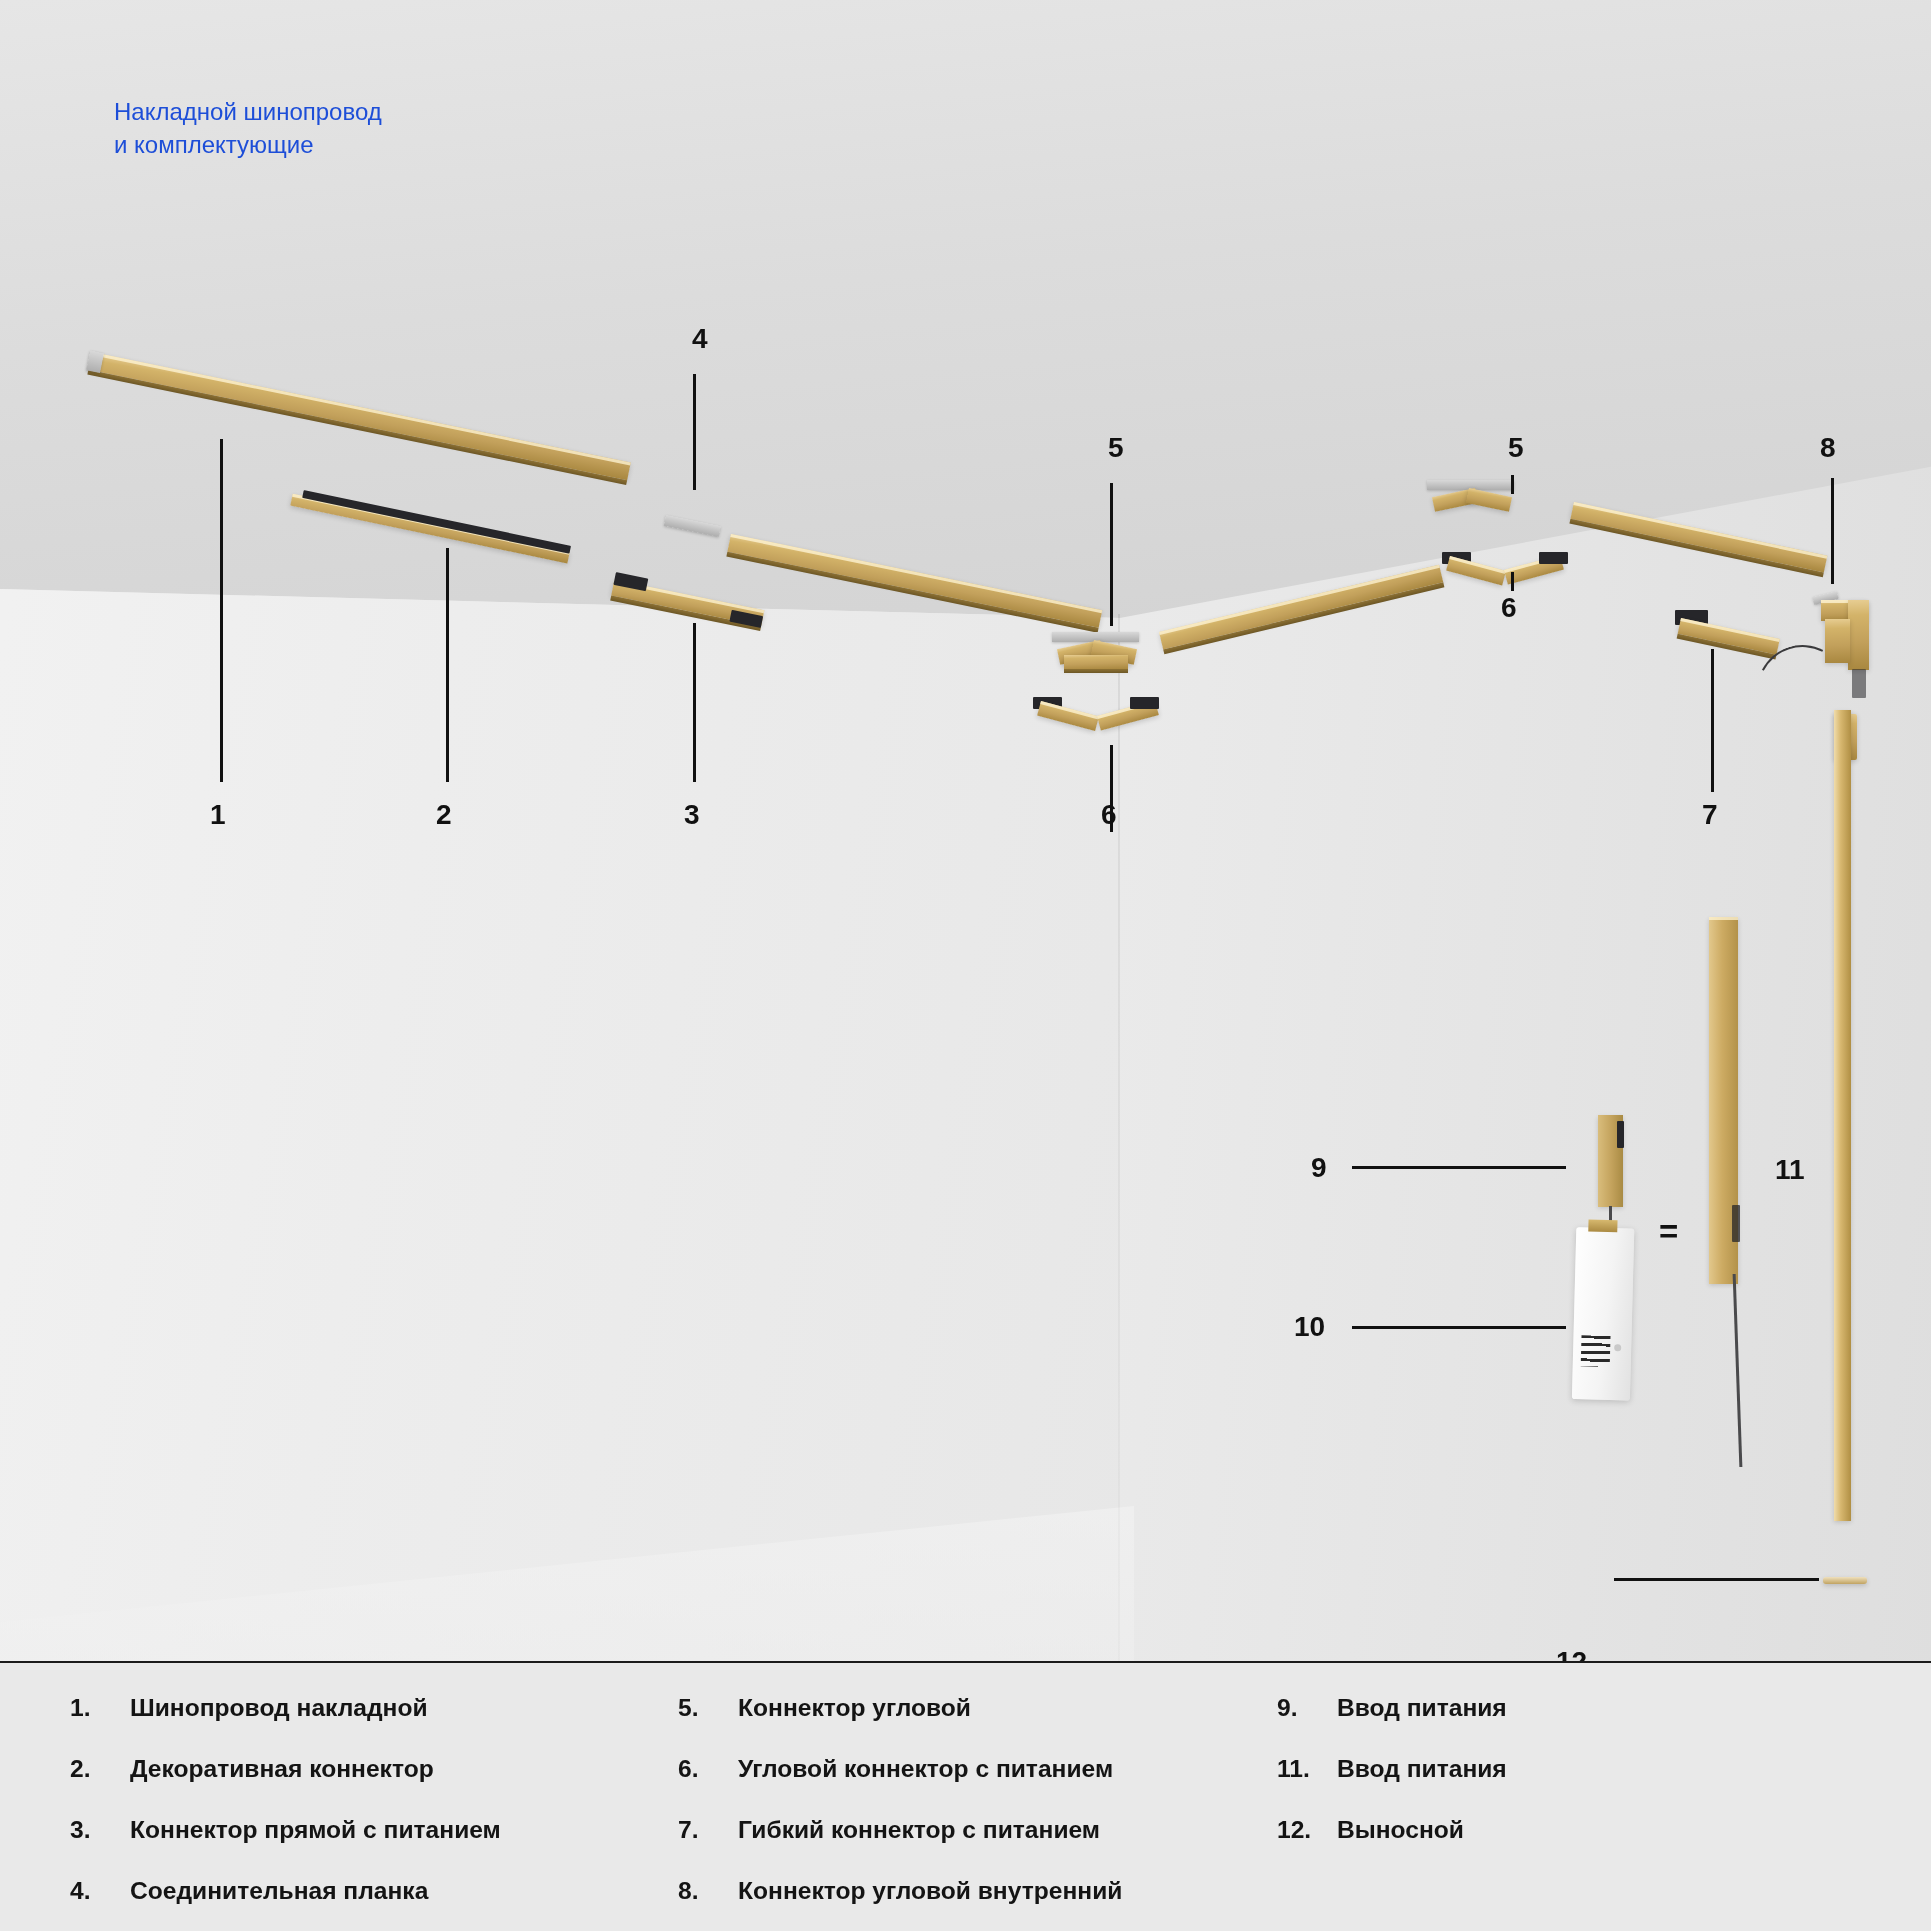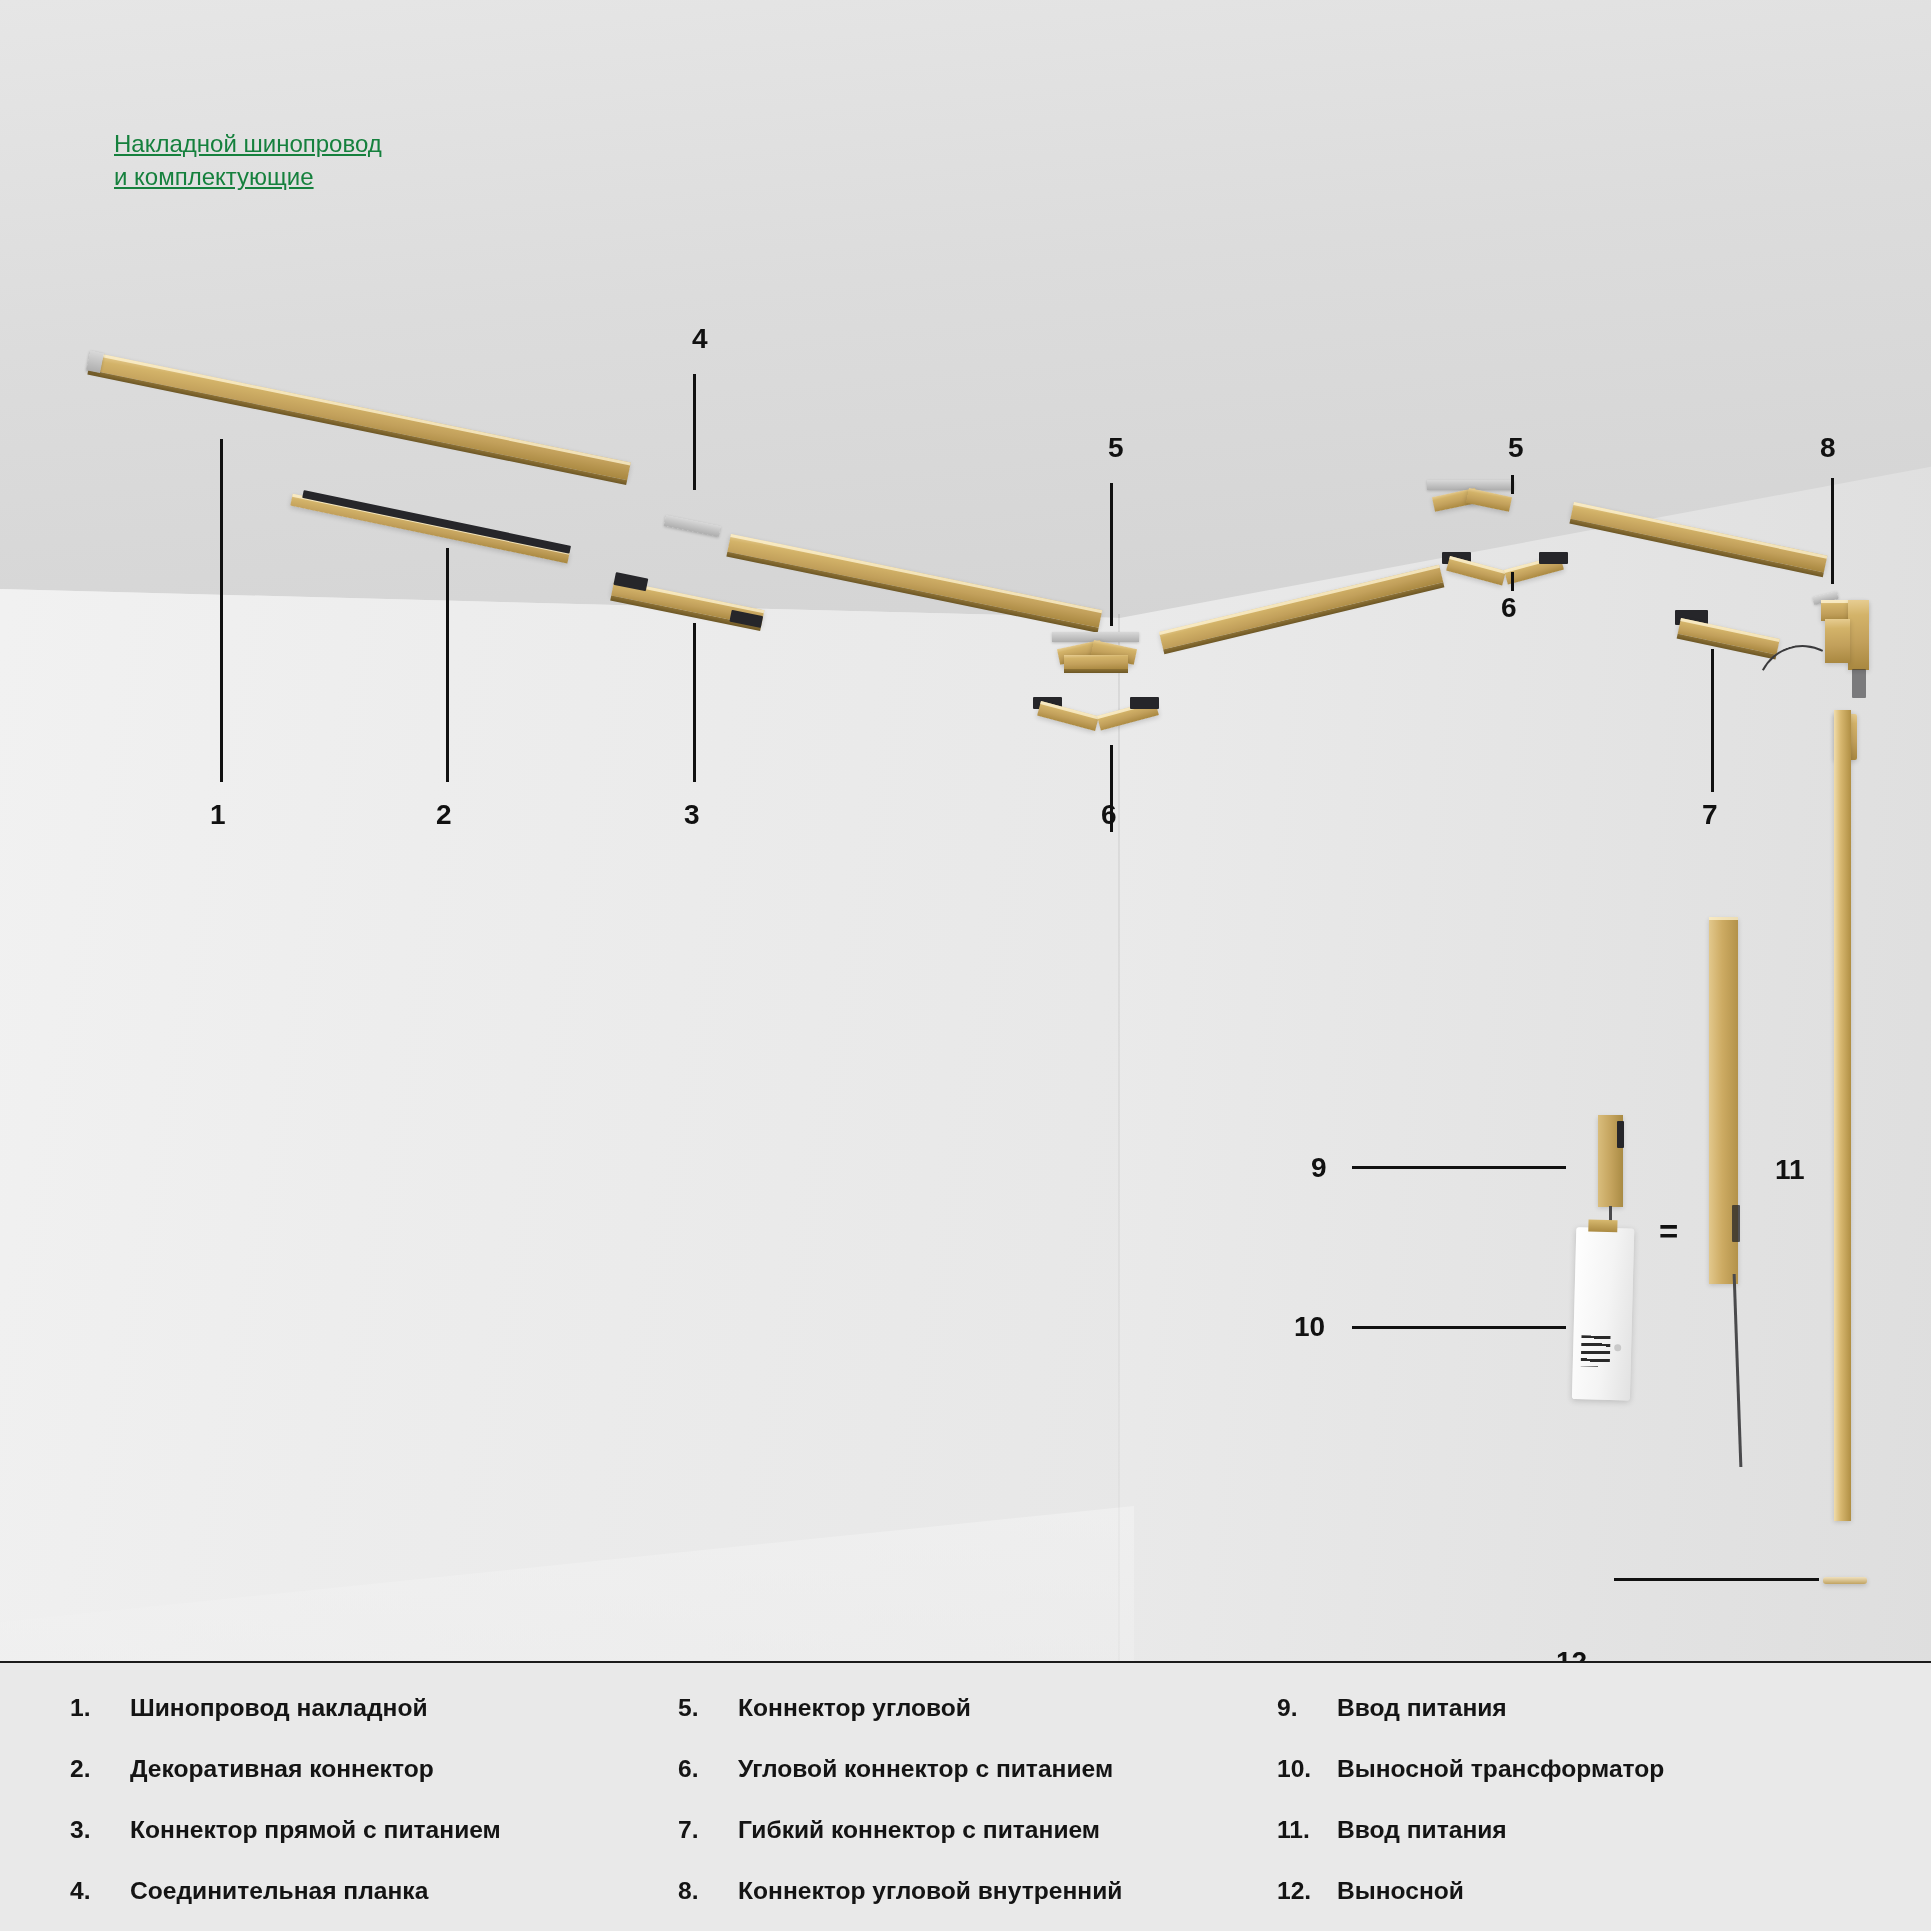--- a/index.html
+++ b/index.html
@@ -35,21 +35,21 @@
     opacity:.55;
   }
   .corner-seam{
     position:absolute;left:1118px;top:614px;width:1.9px;height:1047px;
     background:linear-gradient(180deg,rgba(0,0,0,.07),rgba(0,0,0,.02));
   }
 
   
   .header{position:absolute;left:114px;top:92px;}
   .title{font-size:52px;font-weight:700;letter-spacing:0.5px;color:#1b1b1b;line-height:1;}
-  .subtitle{margin-top:35px;font-size:24px;line-height:1.38;color:#15803d;font-weight:400;text-decoration:underline;}
+  .subtitle{margin-top:3px;font-size:24px;line-height:1.38;color:#1d4ed8;font-weight:400;}
 
   
   .part{position:absolute;}
   .bar{
     position:absolute;
     background:linear-gradient(178deg,#e7cd92 0%,#d3b369 22%,#c2a05b 60%,#a8873f 100%);
     box-shadow:0 1.9px 4.8px rgba(0,0,0,.16);
   }
   .bar.dark-edge:after{
     content:"";position:absolute;left:0;right:0;bottom:-4.8px;height:4.8px;
@@ -294,24 +294,20 @@
         <span class="ltext">Коннектор угловой внутренний</span>
       </div>
     </div>
 
     <div class="lcol c3">
       <div class="litem">
         <span class="lnum">9.</span>
         <span class="ltext">Ввод питания</span>
       </div>
       <div class="litem">
-        <span class="lnum">10.</span>
-        <span class="ltext">Выносной трансформатор</span>
-      </div>
-      <div class="litem">
         <span class="lnum">11.</span>
         <span class="ltext">Ввод питания</span>
       </div>
       <div class="litem">
         <span class="lnum">12.</span>
         <span class="ltext">Выносной</span>
       </div>
     </div>
 
   </div>

